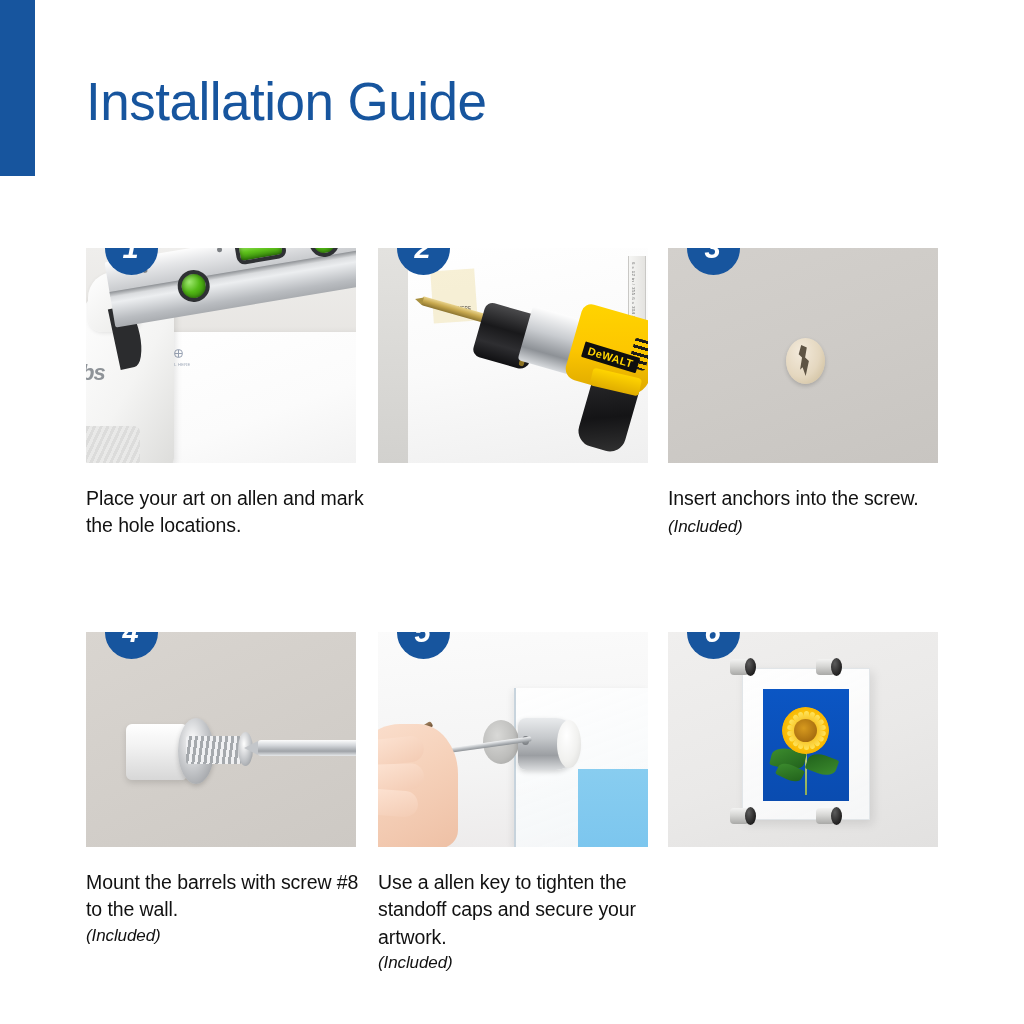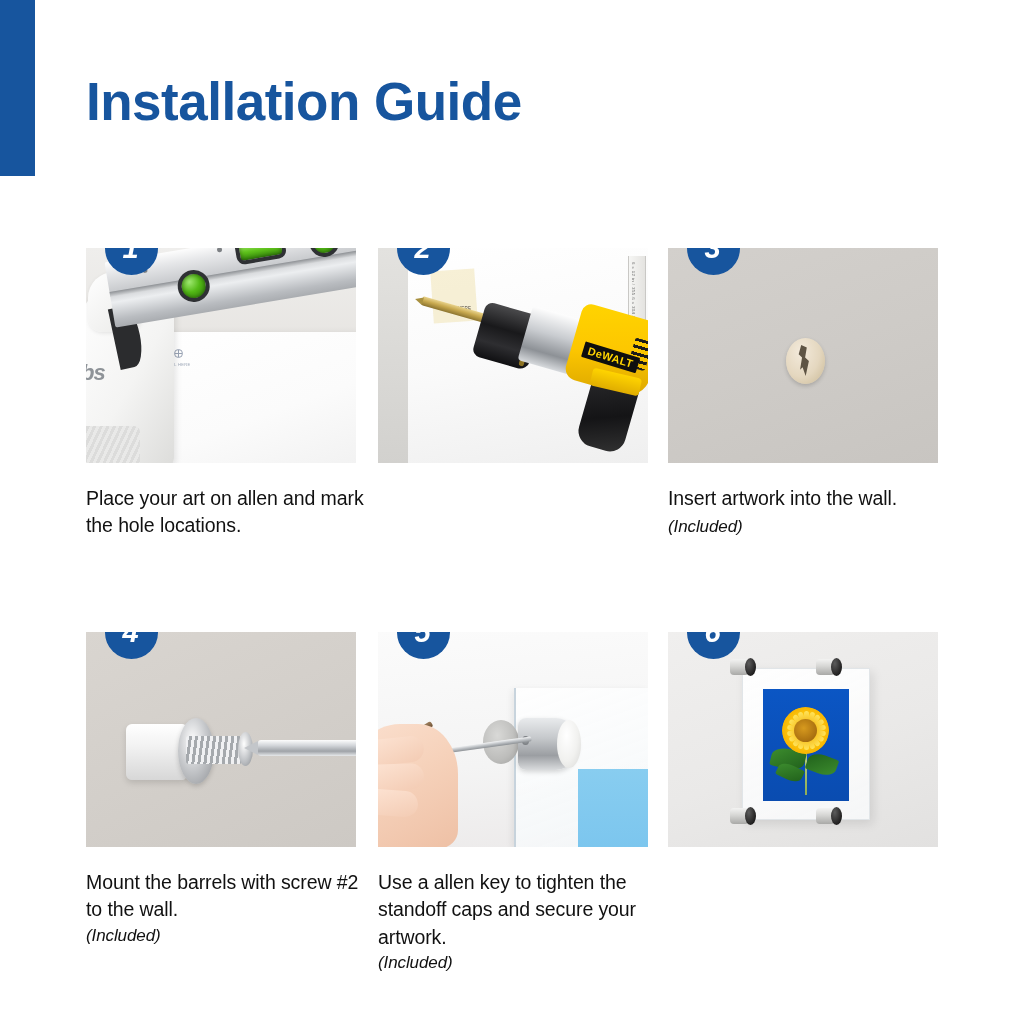--- a/index.html
+++ b/index.html
@@ -24,21 +24,21 @@
     position: absolute;
     left: 0; top: 0;
     width: 35px; height: 176px;
     background: #17559e;
   }
 
   .page-title {
     position: absolute;
     left: 86px; top: 74px;
     font-size: 53px;
-    font-weight: 700;
+    font-weight: 400;
     letter-spacing: -0.5px;
     color: #17559e;
     line-height: 1.06;
     white-space: nowrap;
   }
 
   .page-subtitle {
     position: absolute;
     left: 88px; top: 142px;
     font-size: 25px;
@@ -536,36 +536,36 @@
     </div>
 
     <div class="step step-r1 step-c3">
       <div class="photo p3">
         <div class="anchor">
           <div class="slot"></div>
         </div>
         <div class="badge">3</div>
       </div>
       <div class="caption">
-        <span>Insert artwork into the wall.</span>
+        <span>Insert anchors into the screw.</span>
         <span class="note">(Included)</span>
       </div>
     </div>
 
     <div class="step step-r2 step-c1">
       <div class="photo p4">
         <div class="barrel"></div>
         <div class="flange"></div>
         <div class="thread"></div>
         <div class="screw-head"></div>
         <div class="driver"></div>
         <div class="badge">4</div>
       </div>
       <div class="caption">
-        <span>Mount the barrels with screw #2 to the wall.</span>
+        <span>Mount the barrels with screw #8 to the wall.</span>
         <span class="note-block">(Included)</span>
       </div>
     </div>
 
     <div class="step step-r2 step-c2">
       <div class="photo p5">
         <div class="wall5"></div>
         <div class="acrylic"></div>
         <div class="blue-art"></div>
         <div class="standoff-base"></div>

